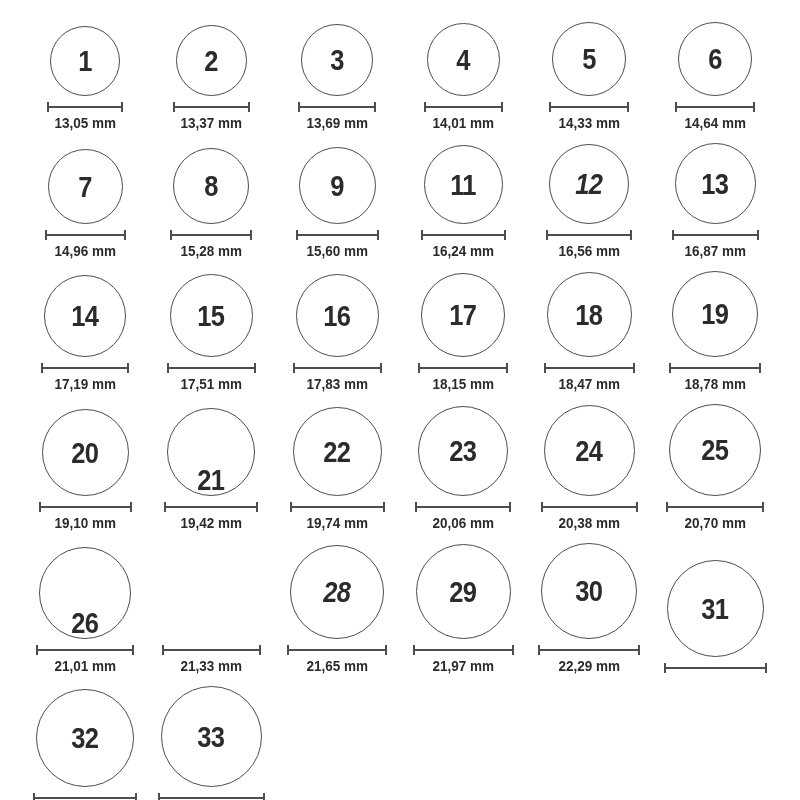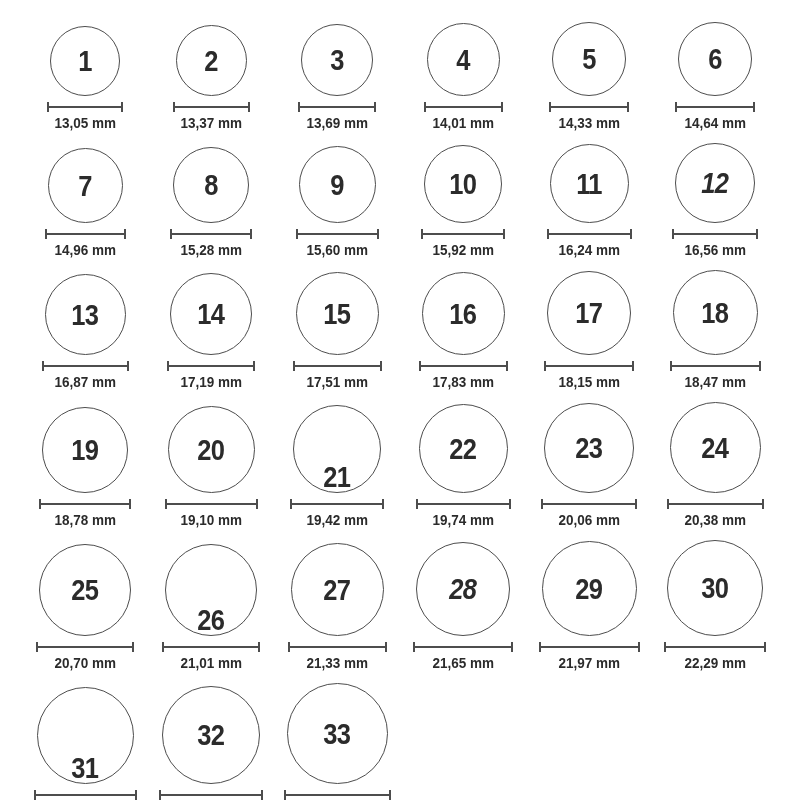--- a/index.html
+++ b/index.html
@@ -129,27 +129,20 @@
       <div class="dlabel">15,28 mm</div>
     </div>
     <div class="cell">
       <div class="circle" style="width: 77px; height: 77px;">
         <span class="num">9</span>
       </div>
       <div class="measure" style="width: 83px;"></div>
       <div class="dlabel">15,60 mm</div>
     </div>
     <div class="cell">
-      <div class="circle" style="width: 78px; height: 78px;">
-        <span class="num">10</span>
-      </div>
-      <div class="measure" style="width: 84px;"></div>
-      <div class="dlabel">15,92 mm</div>
-    </div>
-    <div class="cell">
       <div class="circle" style="width: 79px; height: 79px;">
         <span class="num">11</span>
       </div>
       <div class="measure" style="width: 85px;"></div>
       <div class="dlabel">16,24 mm</div>
     </div>
     <div class="cell">
       <div class="circle" style="width: 80px; height: 80px; font-style: italic;">
         <span class="num">12</span>
       </div>
@@ -248,23 +241,20 @@
       <div class="dlabel">20,70 mm</div>
     </div>
     <div class="cell">
       <div class="circle" style="width: 92px; height: 92px; align-items: flex-end;">
         <span class="num">26</span>
       </div>
       <div class="measure" style="width: 98px;"></div>
       <div class="dlabel">21,01 mm</div>
     </div>
     <div class="cell">
-      <div class="circle" style="width: 93px; height: 93px;">
-        <span class="num">27</span>
-      </div>
       <div class="measure" style="width: 99px;"></div>
       <div class="dlabel">21,33 mm</div>
     </div>
     <div class="cell">
       <div class="circle" style="width: 94px; height: 94px; font-style: italic;">
         <span class="num">28</span>
       </div>
       <div class="measure" style="width: 100px;"></div>
       <div class="dlabel">21,65 mm</div>
     </div>
@@ -276,21 +266,21 @@
       <div class="dlabel">21,97 mm</div>
     </div>
     <div class="cell">
       <div class="circle" style="width: 96px; height: 96px;">
         <span class="num">30</span>
       </div>
       <div class="measure" style="width: 102px;"></div>
       <div class="dlabel">22,29 mm</div>
     </div>
     <div class="cell">
-      <div class="circle" style="width: 97px; height: 97px; align-items: flex-end;">
+      <div class="circle" style="width: 97px; height: 97px;">
         <span class="num">31</span>
       </div>
       <div class="measure" style="width: 103px;"></div>
     </div>
     <div class="cell">
       <div class="circle" style="width: 98px; height: 98px;">
         <span class="num">32</span>
       </div>
       <div class="measure" style="width: 104px;"></div>
     </div>

